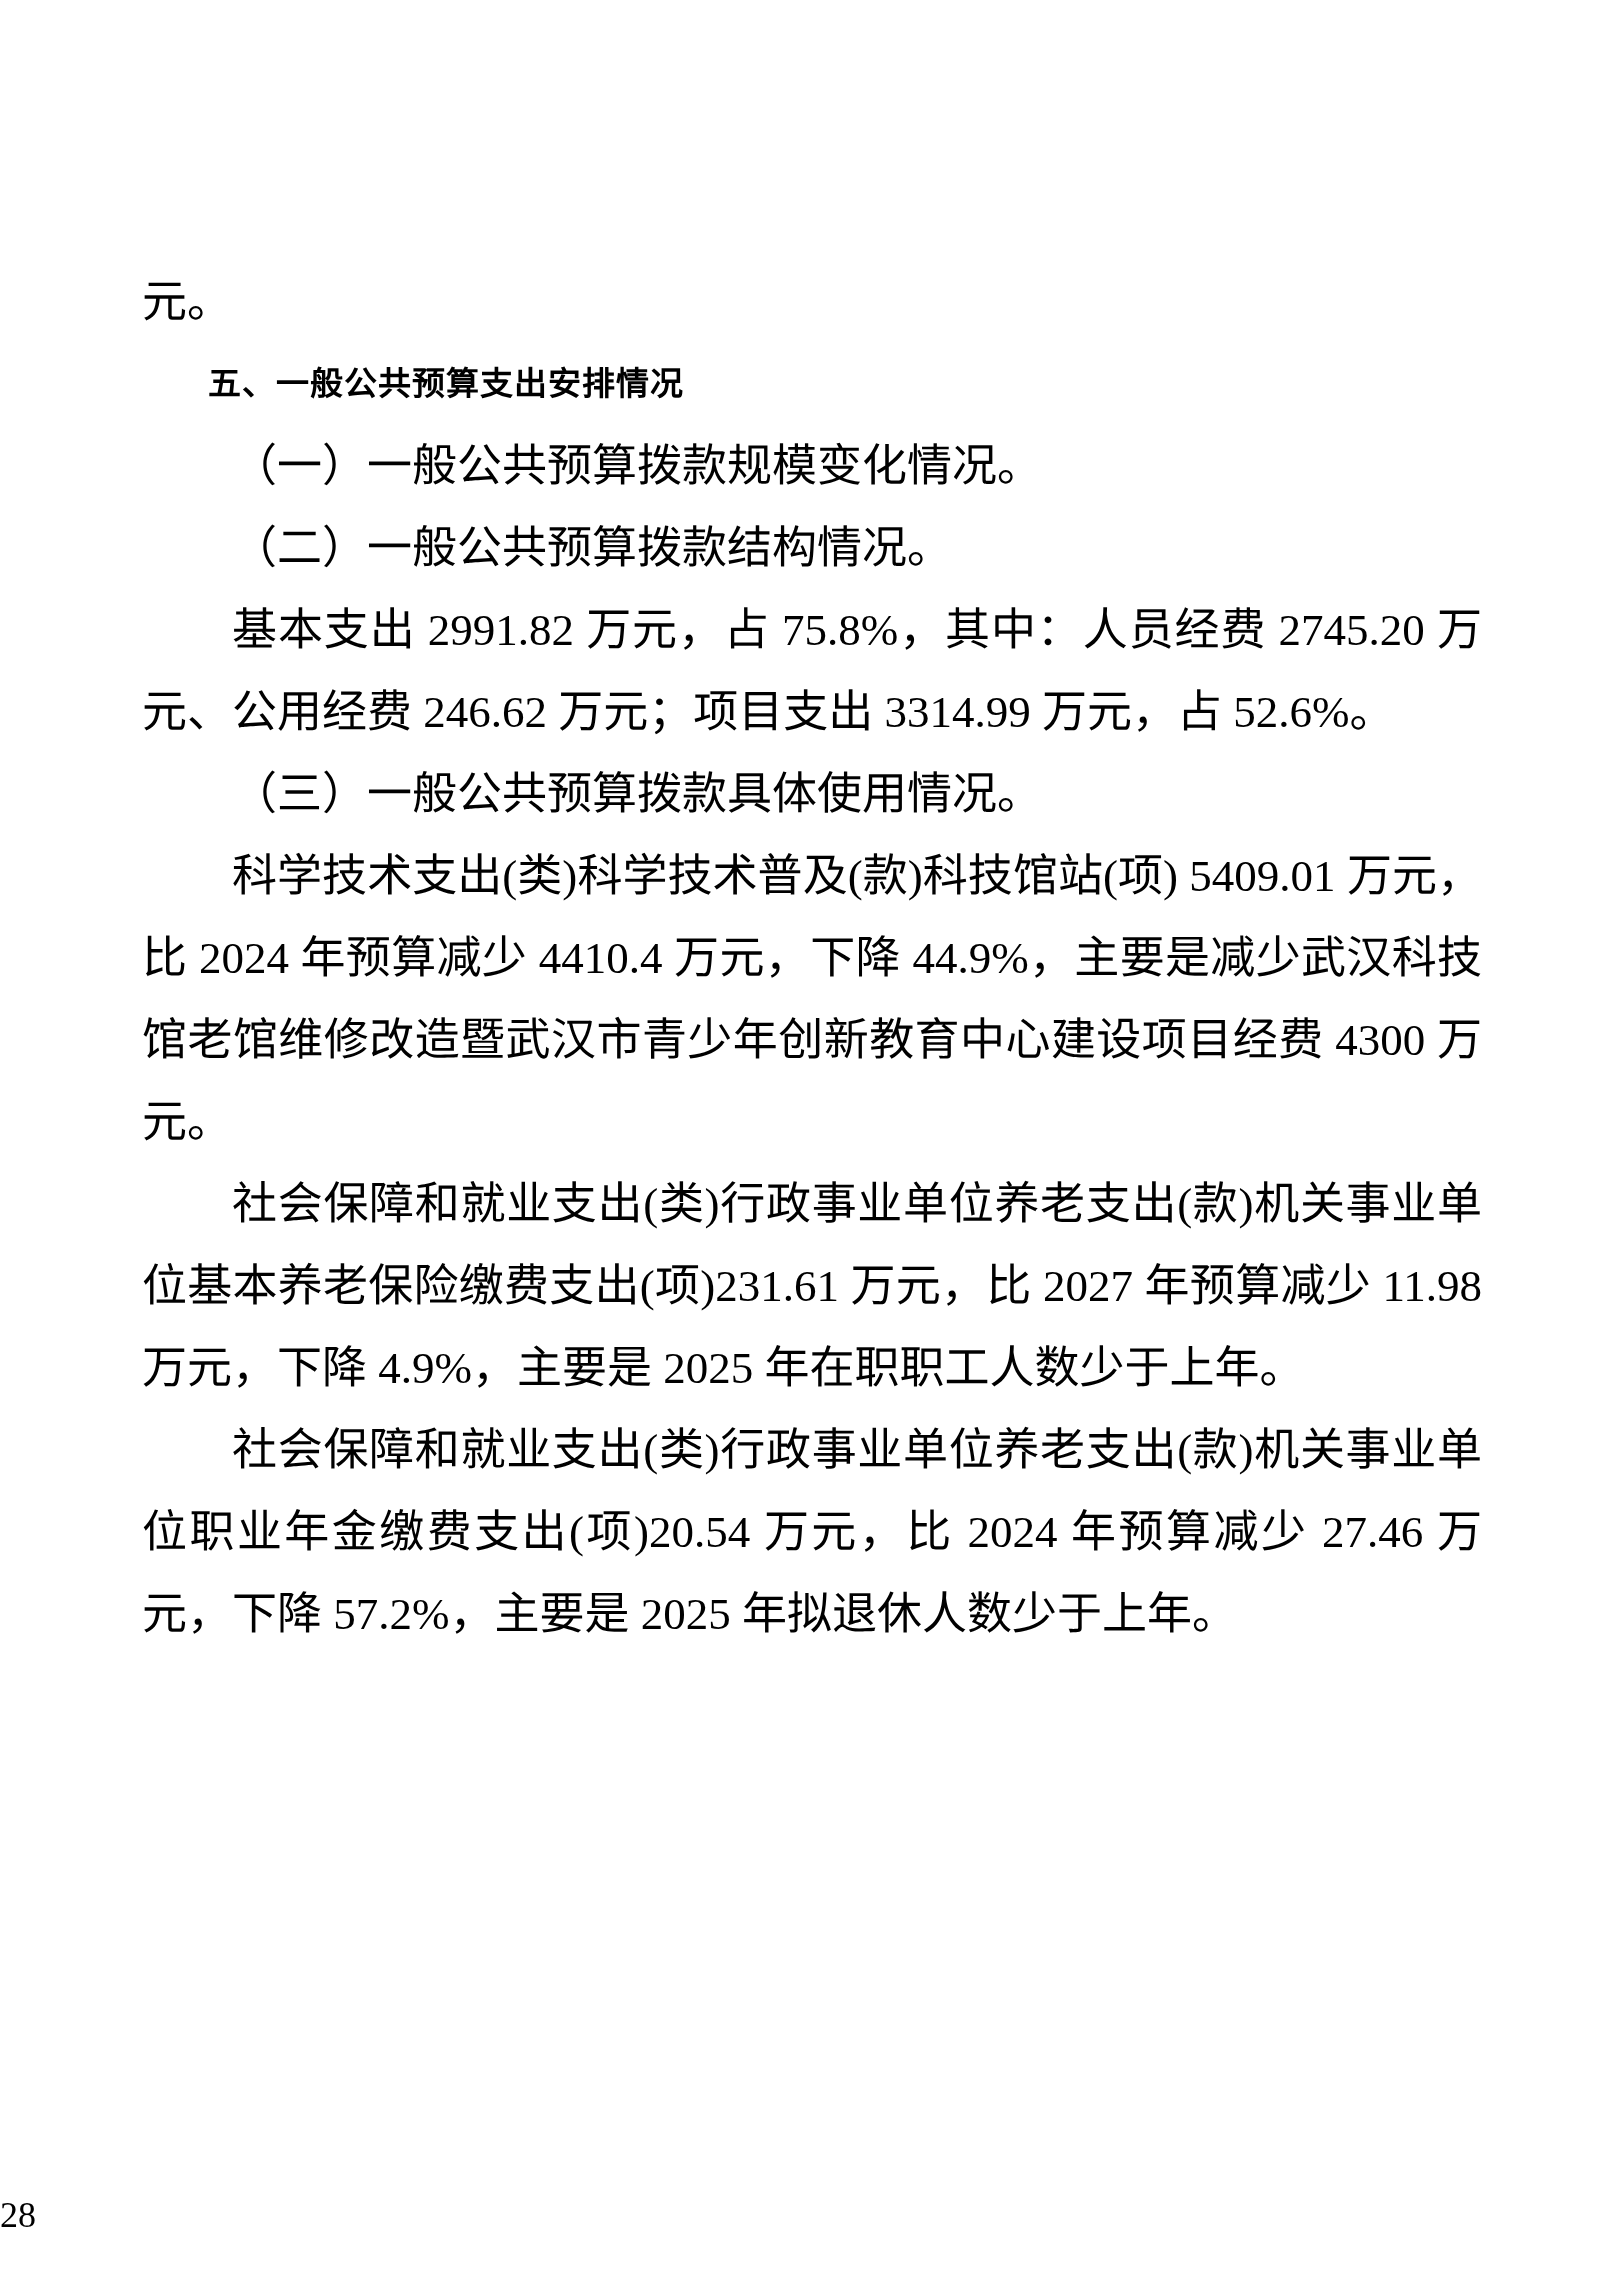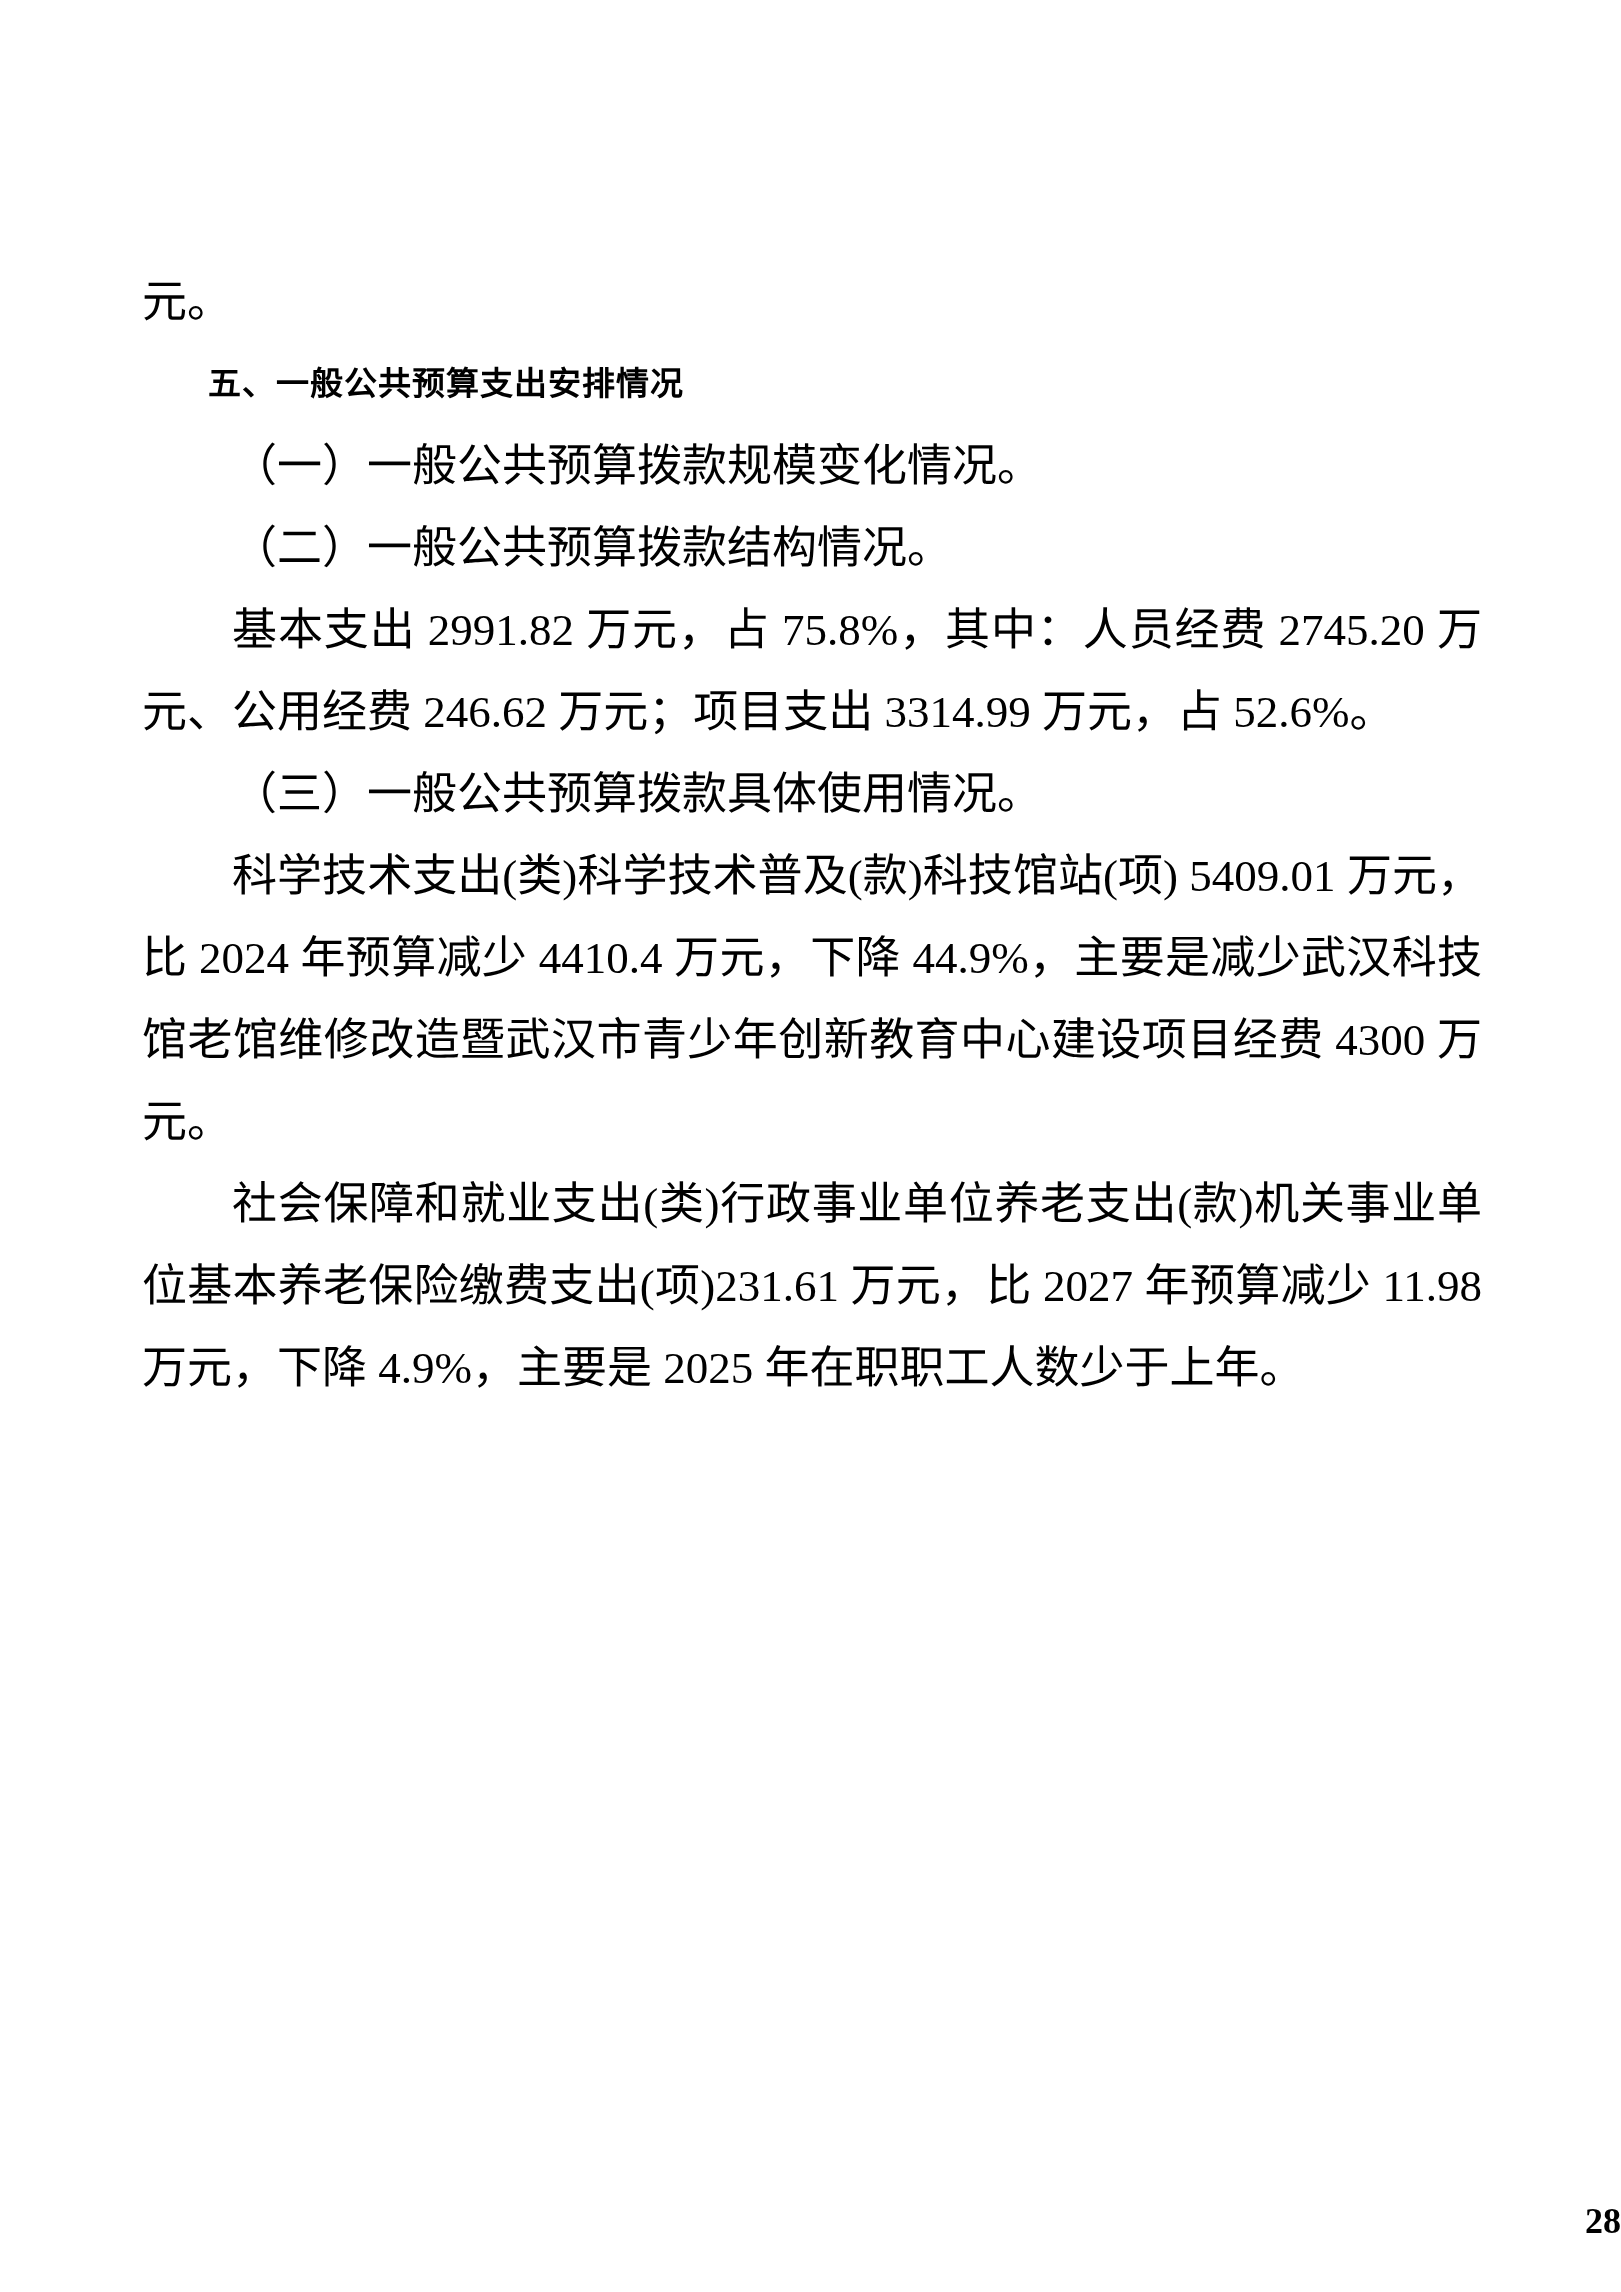--- a/index.html
+++ b/index.html
@@ -46,23 +46,22 @@
   .para {
     text-indent: 2em;
   }
   .subheading {
     text-align: left;
   }
   .page-footer {
     position: absolute;
     left: 0;
     right: 0;
-    bottom: 51px;
-    text-align: right;
-    font-weight: bold;
+    bottom: 57px;
+    text-align: left;
   }
   .page-number {
     font-size: 36px;
     font-family: "Liberation Serif", "DejaVu Serif", serif;
   }
 </style>
 </head>
 <body>
 
 <div class="page">
@@ -77,19 +76,20 @@
     <p class="para subheading">（二）一般公共预算拨款结构情况。</p>
 
     <p class="para">基本支出 2991.82 万元，占 75.8%，其中：人员经费 2745.20 万元、公用经费 246.62 万元；项目支出 3314.99 万元，占 52.6%。</p>
 
     <p class="para subheading">（三）一般公共预算拨款具体使用情况。</p>
 
     <p class="para">科学技术支出(类)科学技术普及(款)科技馆站(项) 5409.01 万元，比 2024 年预算减少 4410.4 万元，下降 44.9%，主要是减少武汉科技馆老馆维修改造暨武汉市青少年创新教育中心建设项目经费 4300 万元。</p>
 
     <p class="para">社会保障和就业支出(类)行政事业单位养老支出(款)机关事业单位基本养老保险缴费支出(项)231.61 万元，比 2027 年预算减少 11.98 万元，下降 4.9%，主要是 2025 年在职职工人数少于上年。</p>
 
+    <p class="para">社会保障和就业支出(类)行政事业单位养老支出(款)机关事业单位职业年金缴费支出(项)20.54 万元，比 2024 年预算减少 27.46 万元，下降 57.2%，主要是 2025 年拟退休人数少于上年。</p>
   </main>
 
   <footer class="page-footer">
     <span class="page-number">28</span>
   </footer>
 </div>
 
 
 </body></html>

